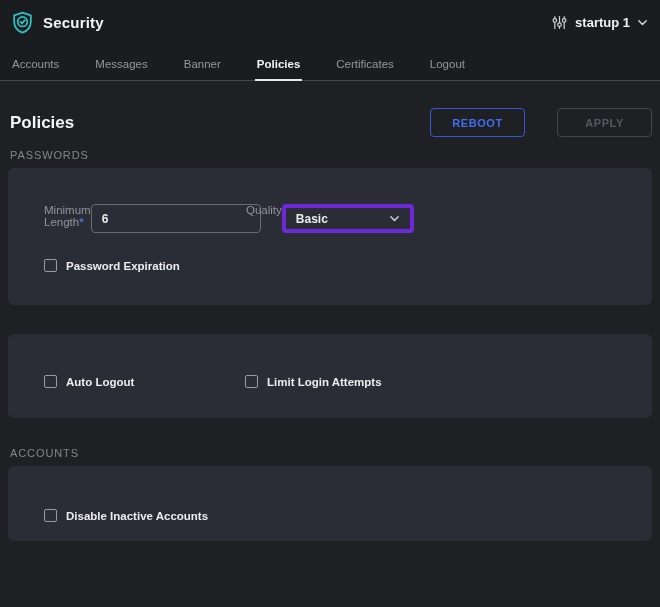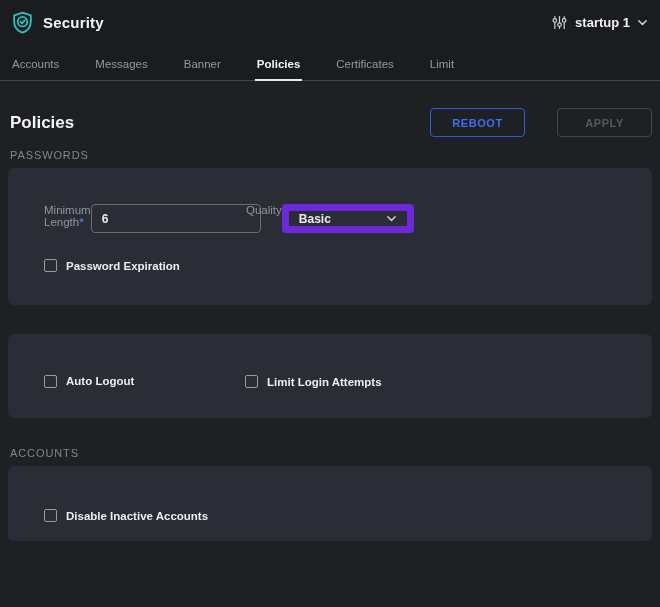--- a/index.html
+++ b/index.html
@@ -112,21 +112,21 @@
     color: #e9eaeb;
     font-family: "Liberation Sans", sans-serif;
     font-size: 12px;
     font-weight: 600;
     padding: 0 10px;
     outline: none;
   }
   .select-box {
     width: 168px;
     height: 29px;
-    border: 7px solid #6d28d9;
+    border: 4px solid #6d28d9;
     border-radius: 4px;
     display: flex;
     align-items: center;
     padding: 0 10px;
     cursor: pointer;
   }
   .select-value { font-size: 12px; font-weight: 600; color: #e9eaeb; flex: 1; }
 
   .checkbox-row { display: flex; align-items: center; }
   .cb-gap { margin-top: 23px; }
@@ -134,21 +134,21 @@
     width: 13px;
     height: 13px;
     border: 1px solid #989ba2;
     border-radius: 2px;
     background: transparent;
     margin-right: 9px;
     flex: none;
     cursor: pointer;
   }
   .checkbox-label { font-size: 11.5px; font-weight: bold; color: #eceded; cursor: default; }
-  .col-1 { width: 201px; display: flex; align-items: flex-start; }
+  .col-1 { width: 201px; display: flex; align-items: center; }
 
   .icon { display: inline-flex; align-items: center; justify-content: center; }
 </style>
 </head>
 <body>
 
 <header class="app-header">
   <div class="app-title-group">
     <span class="icon">
       <svg width="25" height="25" viewBox="0 0 24 24" fill="none" stroke="#2fc0c4" stroke-width="1.7" stroke-linecap="round" stroke-linejoin="round">
@@ -178,21 +178,21 @@
     </span>
   </div>
 </header>
 
 <nav class="tab-bar">
   <div class="tab">Accounts</div>
   <div class="tab">Messages</div>
   <div class="tab">Banner</div>
   <div class="tab active">Policies</div>
   <div class="tab">Certificates</div>
-  <div class="tab">Limit</div>
+  <div class="tab">Logout</div>
 </nav>
 
 <main class="content">
 
   <div class="toolbar">
     <h1 class="page-title">Policies</h1>
     <div class="toolbar-buttons">
       <button class="btn btn-primary-outline">REBOOT</button>
       <button class="btn btn-disabled" disabled="">APPLY</button>
     </div>

